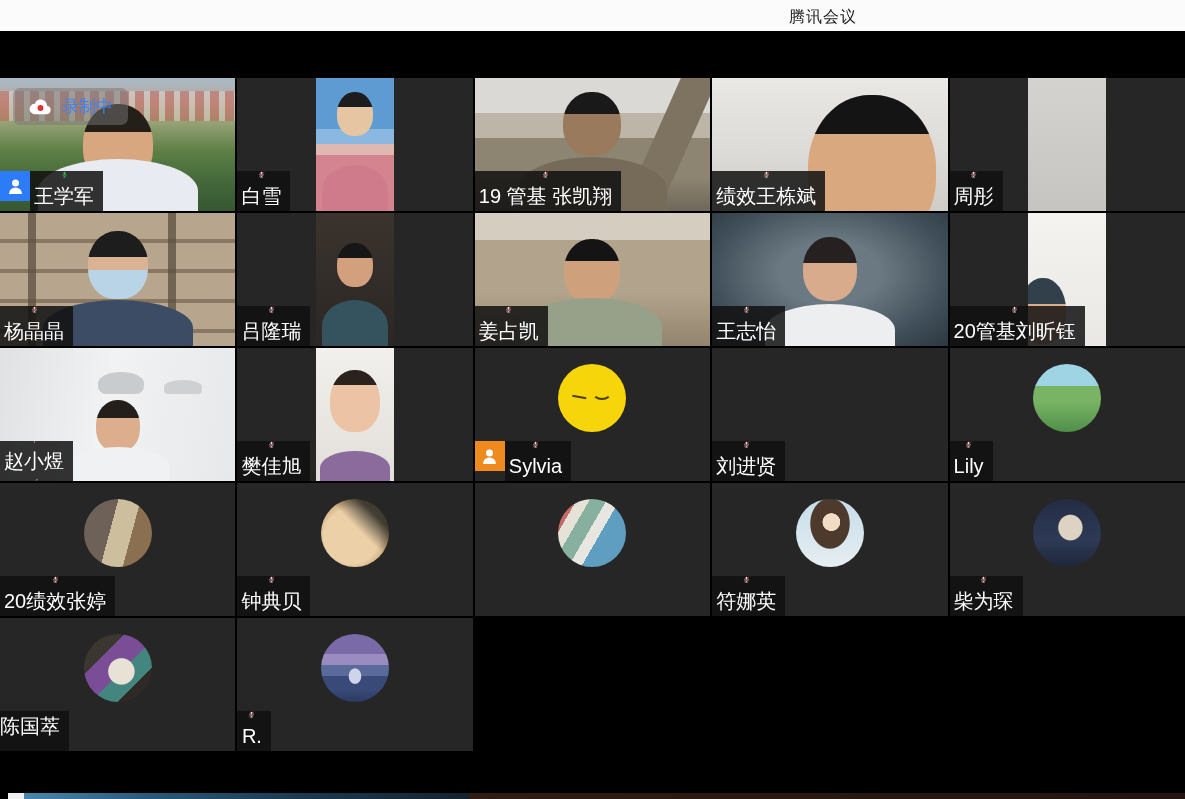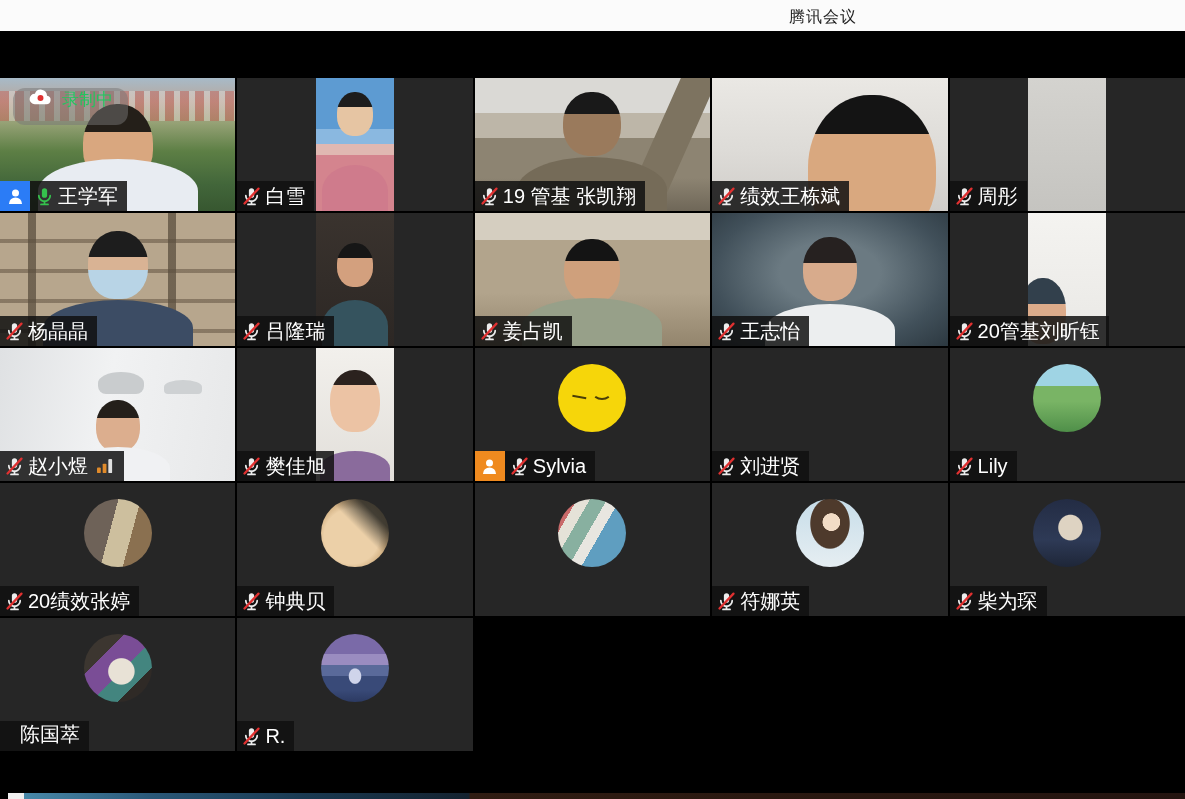--- a/index.html
+++ b/index.html
@@ -107,25 +107,25 @@
   .a-shixiaoyan{background:radial-gradient(circle at 55% 38%,#ecd9a8 0 10%,transparent 11%),
       radial-gradient(ellipse at 52% 58%,#4a4e58 0 15%,transparent 17%),
       repeating-linear-gradient(90deg,rgba(120,95,70,.3) 0 2px,transparent 2px 14px),
       linear-gradient(100deg,#c9c9c7 0 30%,#c2a584 30% 100%);}
   
   .labelrow{position:absolute;left:0;bottom:0;display:flex;align-items:stretch;z-index:5;max-width:100%;}
   .pbadge{width:30px;height:30px;display:flex;align-items:center;justify-content:center;flex:none;}
   .pbadge.blue{background:#2b7cf6;}
   .pbadge.orange{background:#ef8a1f;}
   .label{display:flex;align-items:center;gap:3px;background:rgba(17,17,17,.85);
-         height:30px;padding:0 9px 0 4px;color:#fff;font-size:20px;white-space:nowrap;overflow:hidden;}
-  .label.nomic{padding-left:20px;font-family:Liberation Mono, monospace;}
+         height:40px;padding:0 9px 0 4px;color:#fff;font-size:20px;white-space:nowrap;overflow:hidden;flex-direction:column;}
+  .label.nomic{padding-left:0;}
   .pname{line-height:30px;}
-  .recbadge{position:absolute;top:10px;left:13px;height:37px;display:flex;align-items:flex-start;gap:9px;
-            padding:0 15px;background:rgba(118,118,118,.5);border-radius:12px;color:#22c55e;font-size:17px;z-index:5;}
+  .recbadge{position:absolute;top:10px;left:13px;height:37px;display:flex;align-items:center;gap:9px;
+            padding:0 15px;background:rgba(118,118,118,.5);border-radius:7px;color:#3b82f6;font-size:17px;z-index:5;}
   
   .bstrip{position:absolute;left:0;bottom:0;width:1185px;height:6px;
       background:linear-gradient(90deg,#000 0,#000 8px,#f0f0f0 8px,#f0f0f0 24px,#4888a8 24px,#2a5878 150px,#1a3a52 300px,#14222f 469px,#301c12 470px,#2a1810 760px,#241410 100%);}
 </style>
 </head>
 <body>
 
 <div class="screen">
   <div class="titlebar">
     <span class="wtitle">腾讯会议</span>

